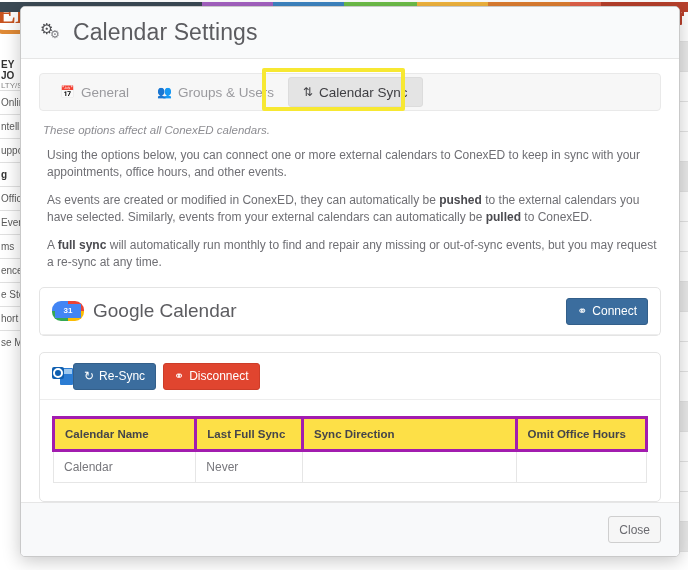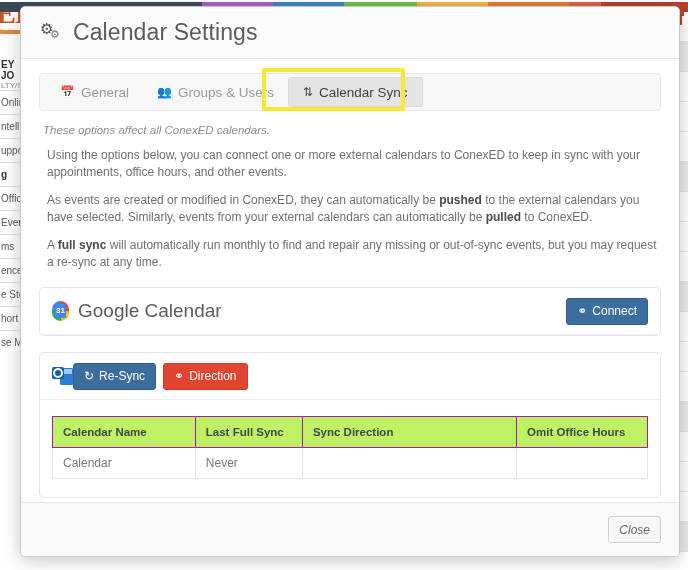--- a/index.html
+++ b/index.html
@@ -121,21 +121,21 @@
   }
   .card-title {
     font-size: 19px; color: #5c5c60; font-weight: normal; padding-left: 9px;
     flex: 1 1 auto;
   }
   .card-body { padding: 16px 12px 18px 12px; }
   .empty-text { font-size: 12px; color: #8a8a8f; text-align: center; }
 
   
   .gcal {
-    width: 17px; height: 20px; position: relative; flex: none;
+    width: 32px; height: 20px; position: relative; flex: none;
     border-radius: 9px; overflow: hidden; background: #fff;
   }
   .gcal .q { position: absolute; width: 50%; height: 50%; }
   .gcal .q1 { left: 0; top: 0; background: #4285f4; }
   .gcal .q2 { right: 0; top: 0; background: #ea4335; }
   .gcal .q3 { left: 0; bottom: 0; background: #34a853; }
   .gcal .q4 { right: 0; bottom: 0; background: #fbbc04; }
   .gcal .mid {
     position: absolute; left: 3px; top: 3px; right: 3px; bottom: 3px;
     background: #4285f4; color: #fff; font-size: 8px; font-weight: bold;
@@ -162,28 +162,28 @@
   }
 
   
   .btn {
     display: inline-flex; align-items: center; gap: 5px; height: 27px;
     padding: 0 10px; font-size: 12px; border-radius: 3px; cursor: pointer;
     border: 1px solid transparent; white-space: nowrap; line-height: 1;
   }
   .btn-blue { background: #3b6d9e; color: #fff; border-color: #335f8a; }
   .btn-red { background: #e0452f; color: #fff; border-color: #cc3d29; }
-  .btn-grey { background: #f6f6f6; color: #6a6a6f; border-color: #cfcfcf; font-style: italic; }
+  .btn-grey { background: #f6f6f6; color: #6a6a6f; border-color: #cfcfcf; }
   .head-btns { display: flex; gap: 7px; align-items: center; }
 
   
   table.sync { width: 100%; border-collapse: collapse; font-size: 12px; }
   table.sync th {
     text-align: left; font-size: 11.5px; color: #45454a; font-weight: bold;
-    padding: 9px 10px; border: 1px solid #a21caf; background: #bef264;
+    padding: 9px 10px; border: 3px solid #a21caf; background: #fde047;
   }
   table.sync td {
     padding: 8px 10px; border: 1px solid #e6e6e6; color: #77777c; font-size: 12px;
     vertical-align: middle;
   }
 
   .modal-footer {
     flex: none; height: 54px; background: #f8f9fa; border-top: 1px solid #e6e6e6;
     display: flex; align-items: center; justify-content: flex-end; padding: 0 18px;
   }
@@ -310,21 +310,21 @@
           <span class="sheet"></span>
             <span class="oo"></span>
         </div>
         <div class="head-btns">
           <div class="btn btn-blue">
             <span>↻</span>
             <span>Re-Sync</span>
           </div>
           <div class="btn btn-red">
             <span>⚭</span>
-            <span>Direction</span>
+            <span>Disconnect</span>
           </div>
         </div>
       </div>
       <div class="card-body">
         <table class="sync">
           <thead>
             <tr>
               <th style="width:24%">Calendar Name</th>
               <th style="width:18%">Last Full Sync</th>
               <th style="width:36%">Sync Direction</th>

